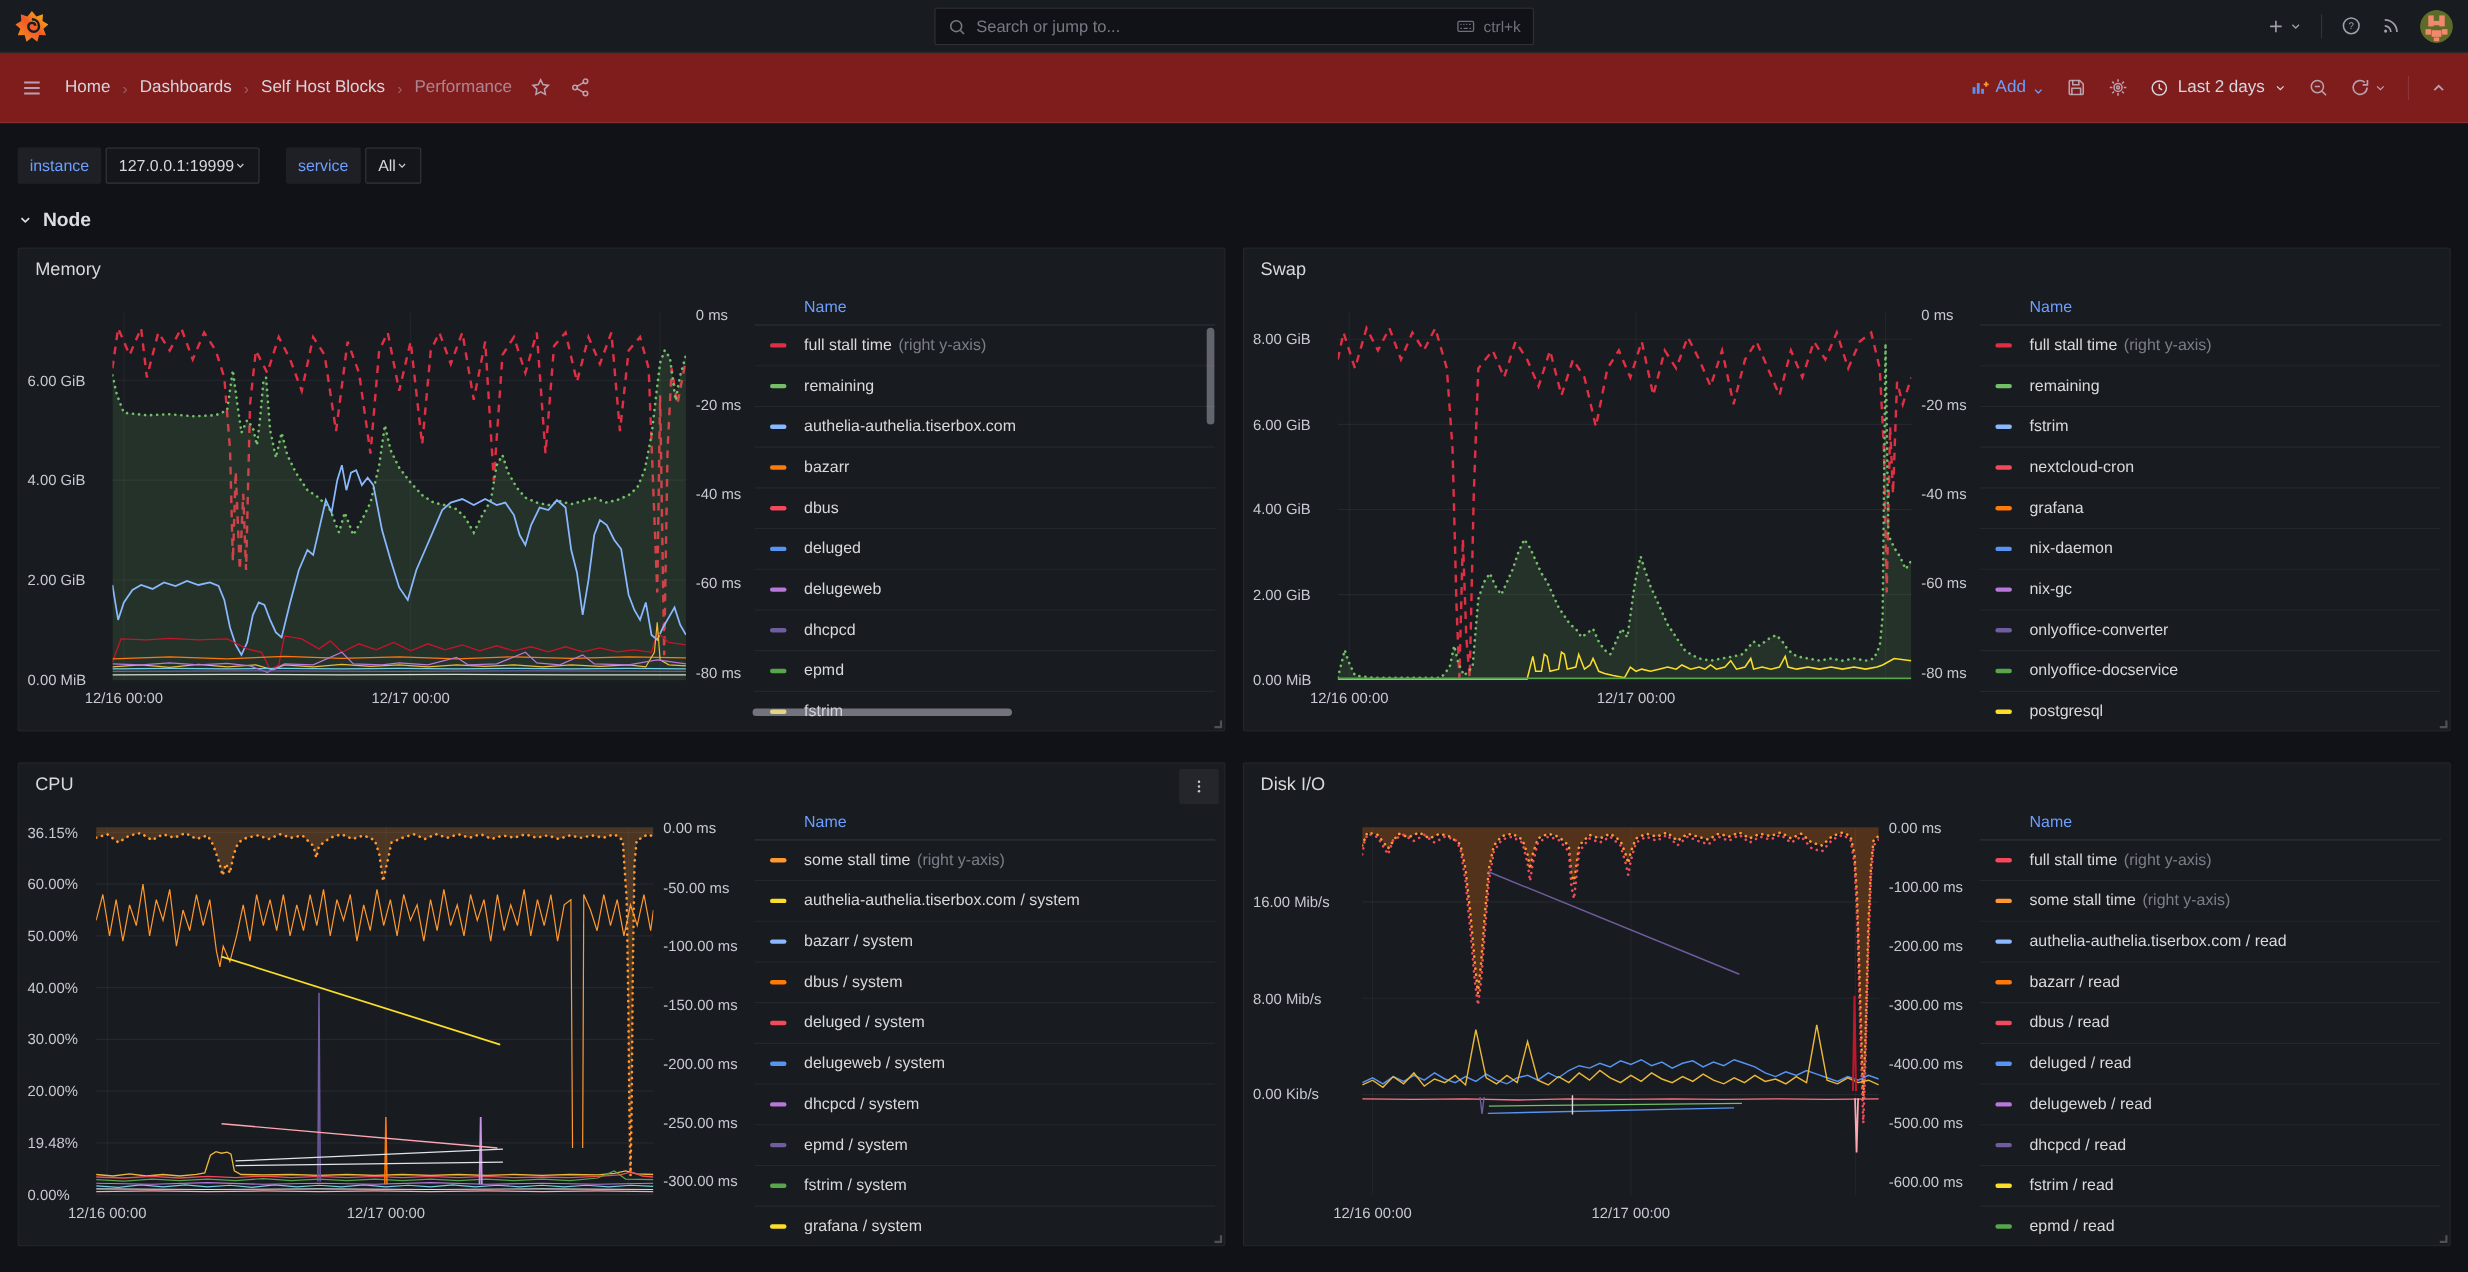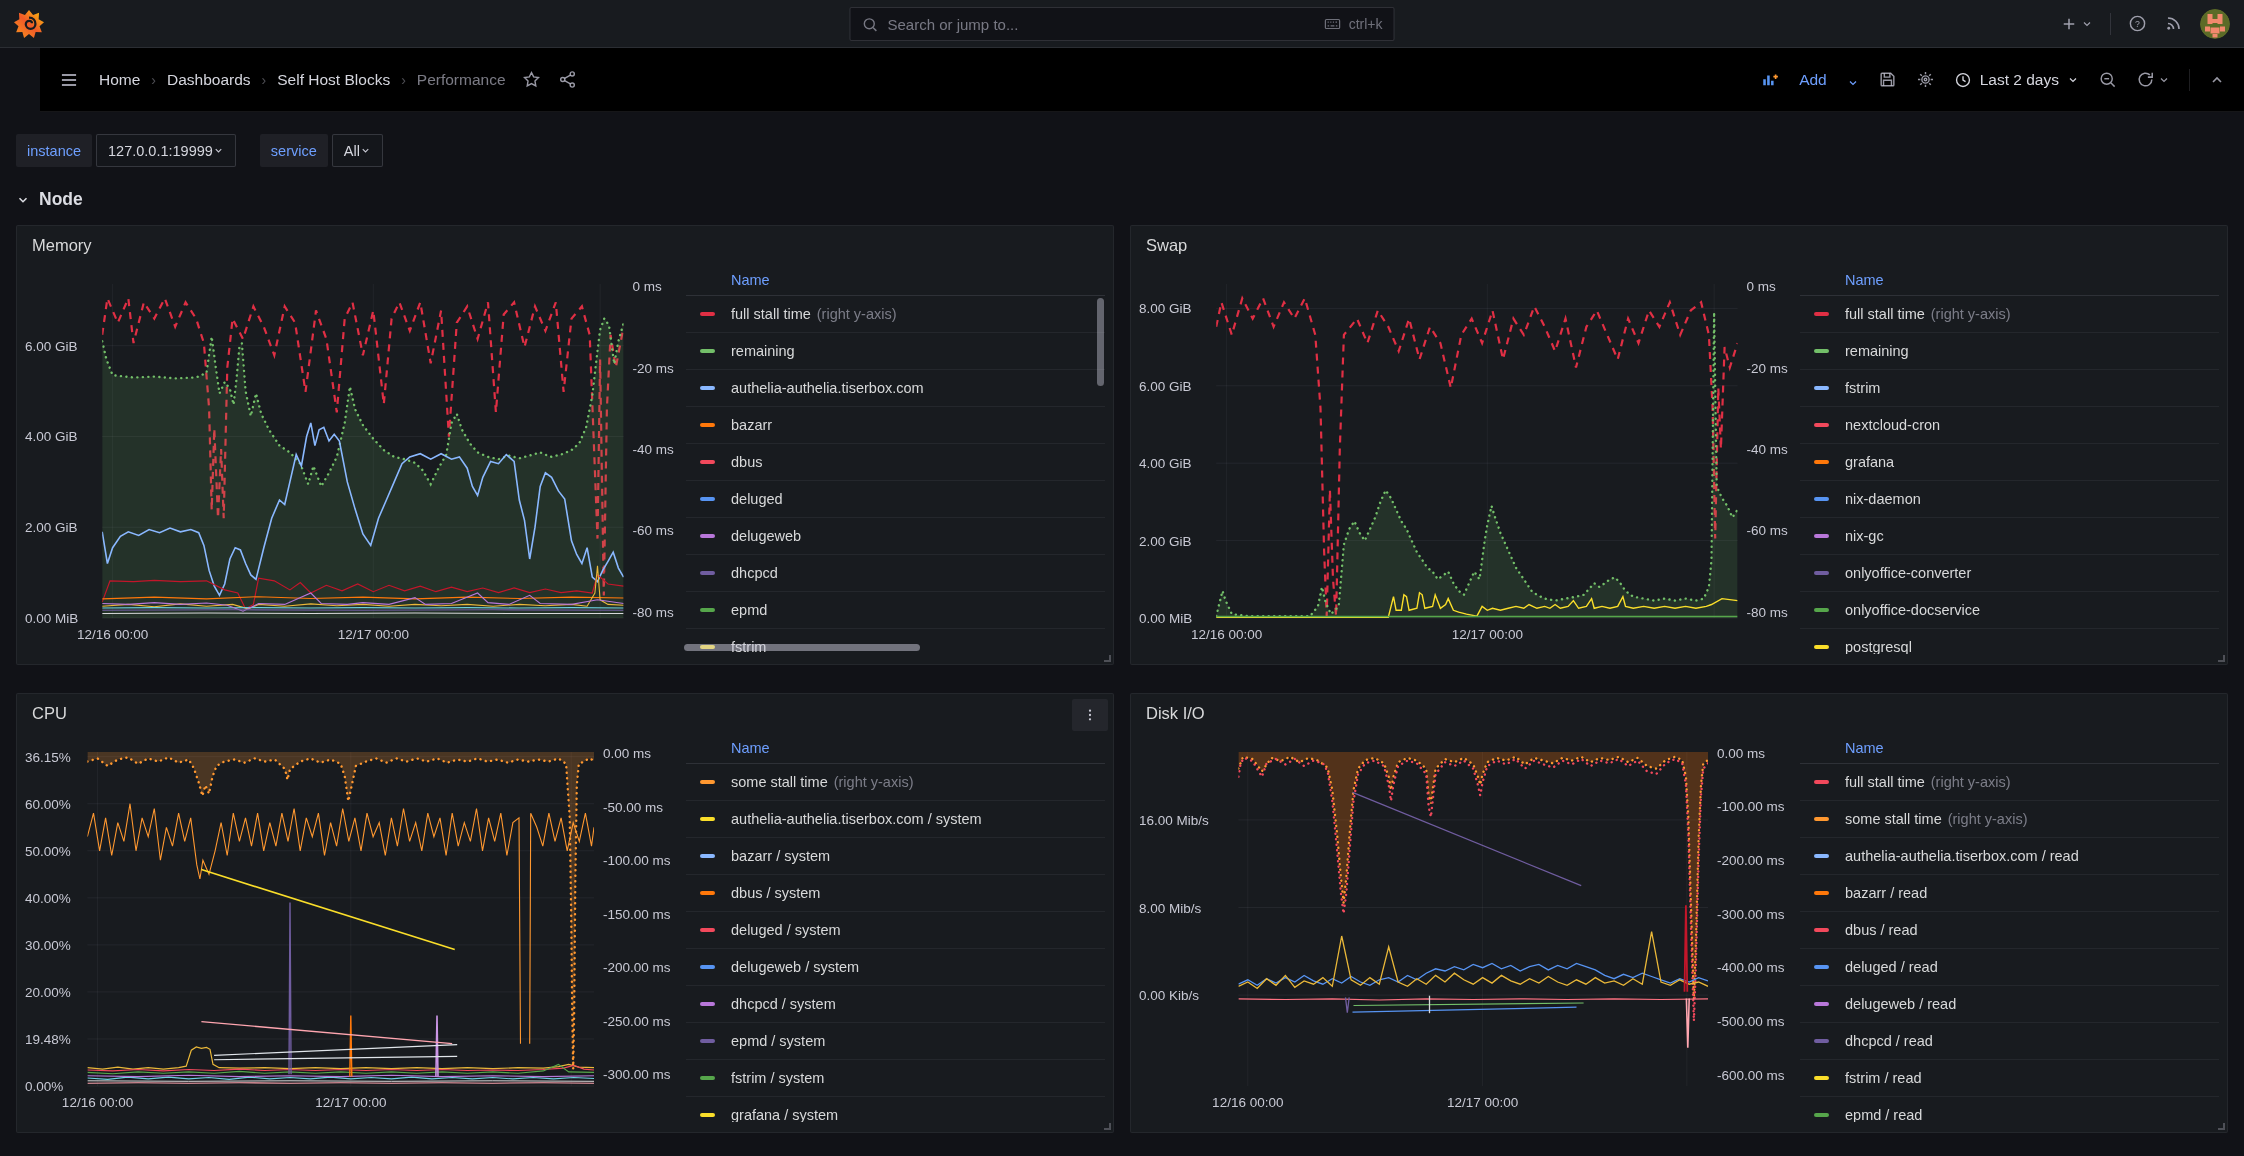--- a/index.html
+++ b/index.html
@@ -16,29 +16,29 @@
             display:flex; align-items:center; gap:9px; padding:0 11px; cursor:text;
             color:rgba(204,204,220,.55); font-size:15px; }
   .search .grow { flex:1; }
   .kbdhint { display:flex; align-items:center; gap:7px; color:rgba(204,204,220,.5); font-size:14px; }
   .top-actions { margin-left:auto; display:flex; align-items:center; gap:17px; }
   .ibtn { color:rgba(204,204,220,.75); display:flex; align-items:center; gap:3px; cursor:pointer; }
   .vdiv { width:1px; height:22px; background:rgba(204,204,220,.15); }
   .avatar { width:30px; height:30px; border-radius:50%; overflow:hidden; cursor:pointer; }
 
   
-  .subbar { height:64px; background:#000000; border-bottom:1px solid rgba(204,204,220,.11);
-            display:flex; align-items:center; padding:0 19px;margin-left:40px; }
+  .subbar { height:64px; background:#7f1d1d; border-bottom:1px solid rgba(204,204,220,.11);
+            display:flex; align-items:center; padding:0 19px; }
   .crumbs { display:flex; align-items:center; gap:11px; font-size:15.5px; margin-left:20px; }
   .crumb { color:#d5d6de; cursor:pointer; white-space:nowrap; }
   .crumb.current { color:rgba(204,204,220,.6); cursor:default; }
   .csep { color:rgba(204,204,220,.38); font-size:14px; }
   .crumb-actions { display:flex; align-items:center; gap:17px; margin-left:16px; }
   .toolbar { margin-left:auto; display:flex; align-items:center; gap:19px; }
-  .addbtn { color:#6e9fff; display:flex; align-items:flex-end; gap:20px; font-size:15.5px; cursor:pointer; }
+  .addbtn { color:#6e9fff; display:flex; align-items:flex-end; gap:5px; font-size:15.5px; cursor:pointer; }
   .timepick { display:flex; align-items:center; gap:8px; font-size:15.5px; color:#d5d6de; cursor:pointer; }
 
   
   main { padding:22px 16px 0; }
   .vars { display:flex; gap:24px; margin-bottom:22px; }
   .var { display:flex; gap:4px; }
   .var-label { height:33px; display:flex; align-items:center; padding:0 11px; border-radius:2px;
                background:rgba(204,204,220,.08); color:#6e9fff; font-size:14.5px; }
   .var-value { height:33px; display:flex; align-items:center; padding:0 11px; border-radius:2px;
                border:1px solid rgba(204,204,220,.18); background:#14161b; color:#d5d6de;

